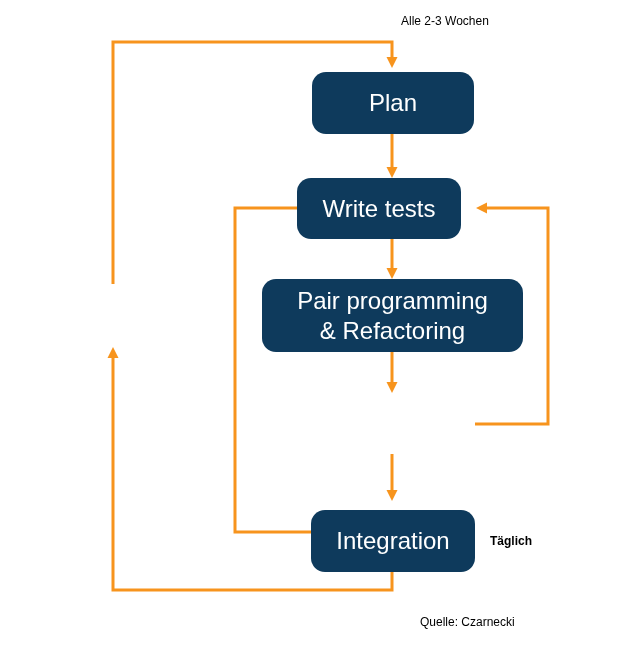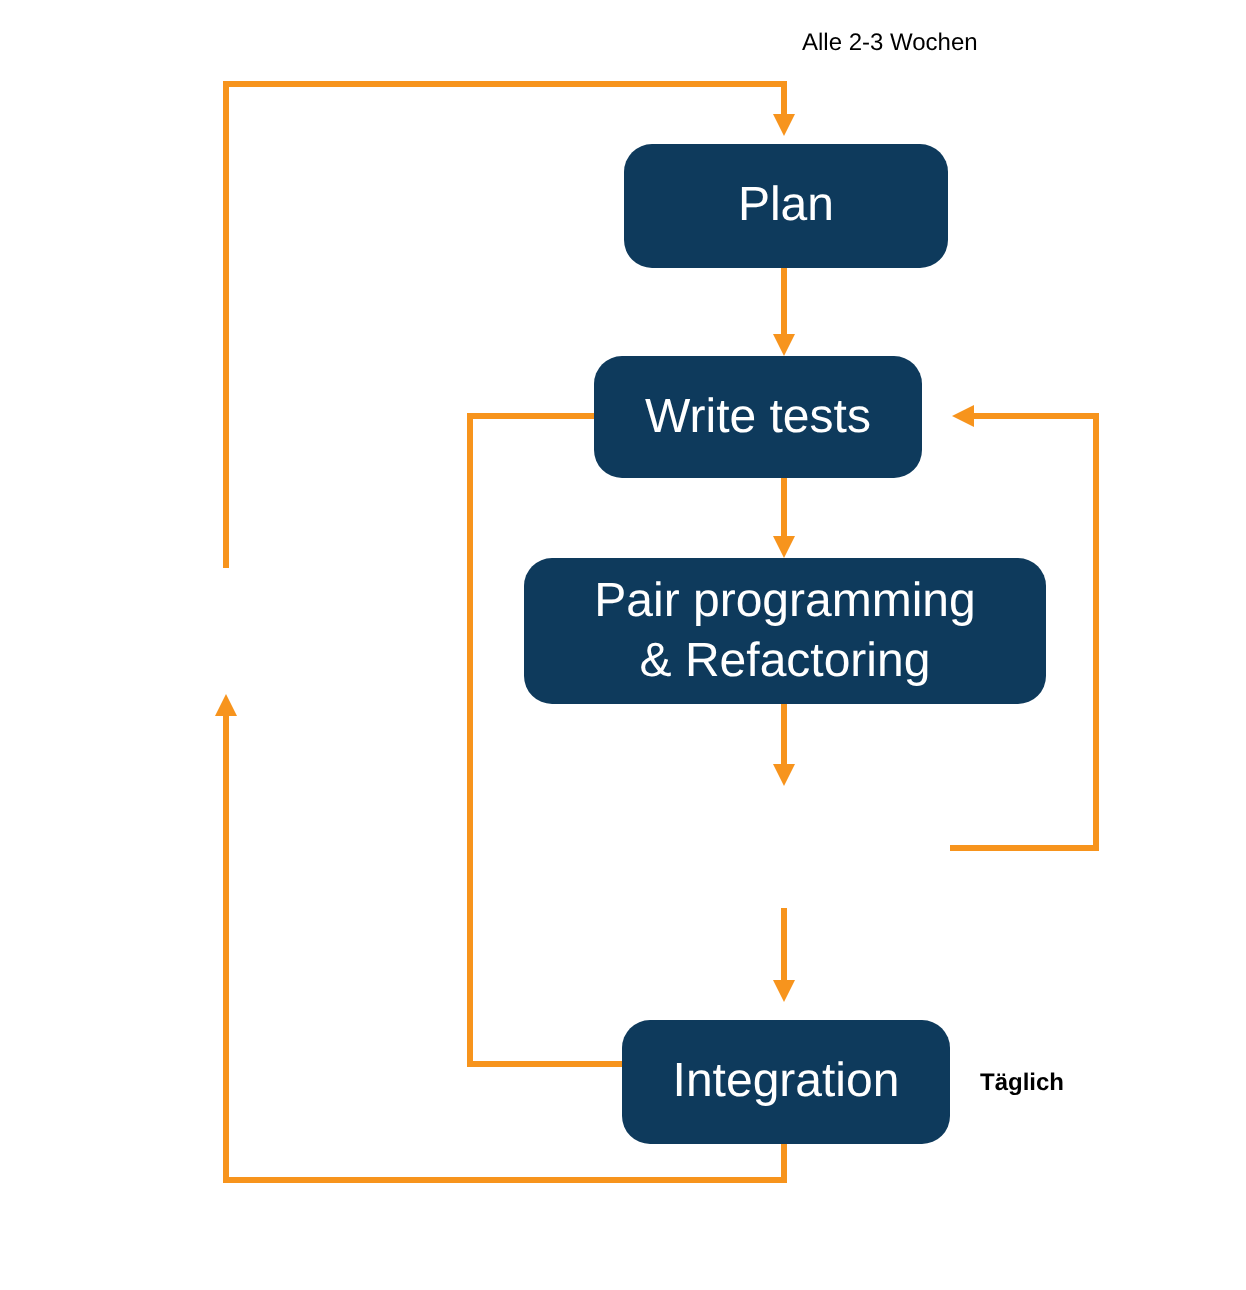--- a/index.html
+++ b/index.html
@@ -75,14 +75,15 @@
     <polygon class="arrowhead" points="113,347 107.5,358 118.5,358"></polygon>
   </svg>
 
   <div class="node n-plan">Plan</div>
   <div class="node n-write-tests">Write tests</div>
   <div class="node n-pair">Pair programming &amp; Refactoring</div>
   <div class="node n-integration">Integration</div>
 
   <div class="label l-cycle">Alle 2-3 Wochen</div>
   <div class="label l-daily">Täglich</div>
+  <div class="label l-source">Quelle: Czarnecki</div>
 
 </div>
 
 </body></html>

